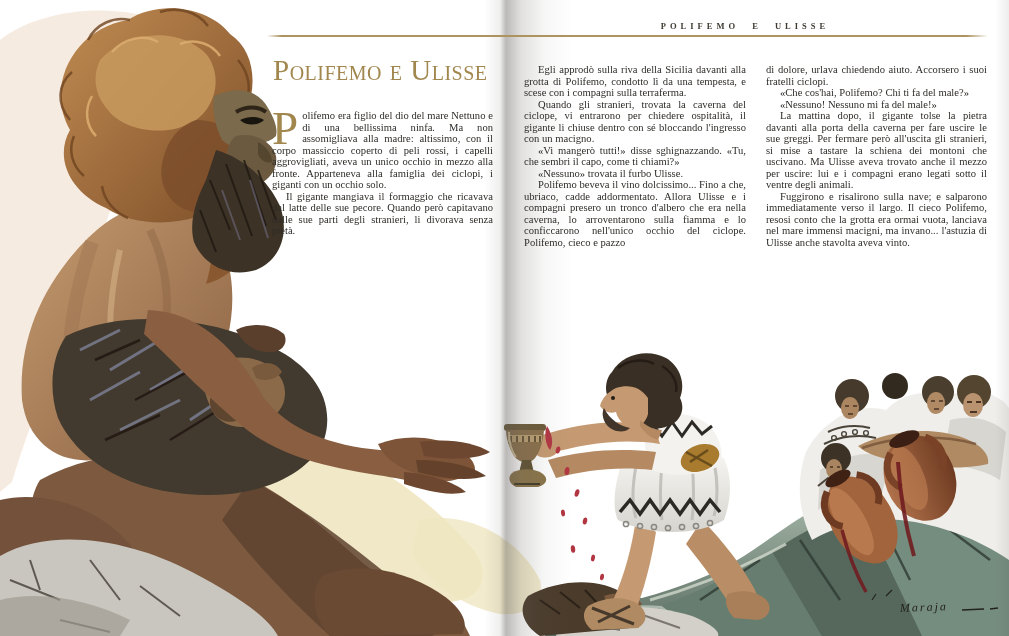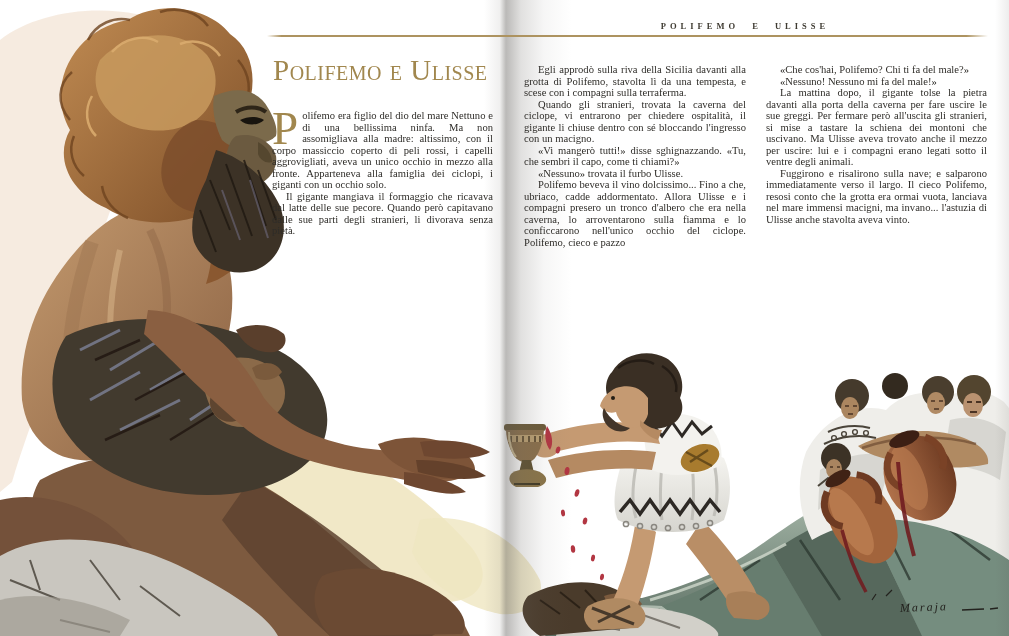--- a/index.html
+++ b/index.html
@@ -262,27 +262,28 @@
   <div class="gold-rule"></div>
 
   <h1 class="page-title">Polifemo e Ulisse</h1>
 
   <div class="col col-left">
     <p class="noindent"><span class="dropcap">P</span><span>olifemo era figlio del dio del mare Nettuno e di una bellissima ninfa. Ma non assomigliava alla madre: altissimo, con il corpo massiccio coperto di peli rossi, i capelli aggrovigliati, aveva un unico occhio in mezzo alla fronte. Apparteneva alla famiglia dei ciclopi, i giganti con un occhio solo.</span></p>
     <p>Il gigante mangiava il formaggio che ricavava dal latte delle sue pecore. Quando però capitavano dalle sue parti degli stranieri, li divorava senza pietà.</p>
   </div>
 
   <div class="col col-mid">
-    <p>Egli approdò sulla riva della Sicilia davanti alla grotta di Polifemo, stavolta lì da una tempesta, e scese con i compagni sulla terraferma.</p>
+    <p>Egli approdò sulla riva della Sicilia davanti alla grotta di Polifemo, condotto lì da una tempesta, e scese con i compagni sulla terraferma.</p>
     <p>Quando gli stranieri, trovata la caverna del ciclope, vi entrarono per chiedere ospitalità, il gigante li chiuse dentro con sé bloccando l'ingresso con un macigno.</p>
     <p>«Vi mangerò tutti!» disse sghignazzando. «Tu, che sembri il capo, come ti chiami?»</p>
     <p>«Nessuno» trovata il furbo Ulisse.</p>
     <p>Polifemo beveva il vino dolcissimo... Fino a che, ubriaco, cadde addormentato. Allora Ulisse e i compagni presero un tronco d'albero che era nella caverna, lo arroventarono sulla fiamma e lo conficcarono nell'unico occhio del ciclope. Polifemo, cieco e pazzo</p>
   </div>
 
   <div class="col col-right">
+    <p class="noindent">di dolore, urlava chiedendo aiuto. Accorsero i suoi fratelli ciclopi.</p>
     <p>«Che cos'hai, Polifemo? Chi ti fa del male?»</p>
     <p>«Nessuno! Nessuno mi fa del male!»</p>
     <p>La mattina dopo, il gigante tolse la pietra davanti alla porta della caverna per fare uscire le sue greggi. Per fermare però all'uscita gli stranieri, si mise a tastare la schiena dei montoni che uscivano. Ma Ulisse aveva trovato anche il mezzo per uscire: lui e i compagni erano legati sotto il ventre degli animali.</p>
     <p>Fuggirono e risalirono sulla nave; e salparono immediatamente verso il largo. Il cieco Polifemo, resosi conto che la grotta era ormai vuota, lanciava nel mare immensi macigni, ma invano... l'astuzia di Ulisse anche stavolta aveva vinto.</p>
   </div>
 
 </div>
 
 </body></html>

